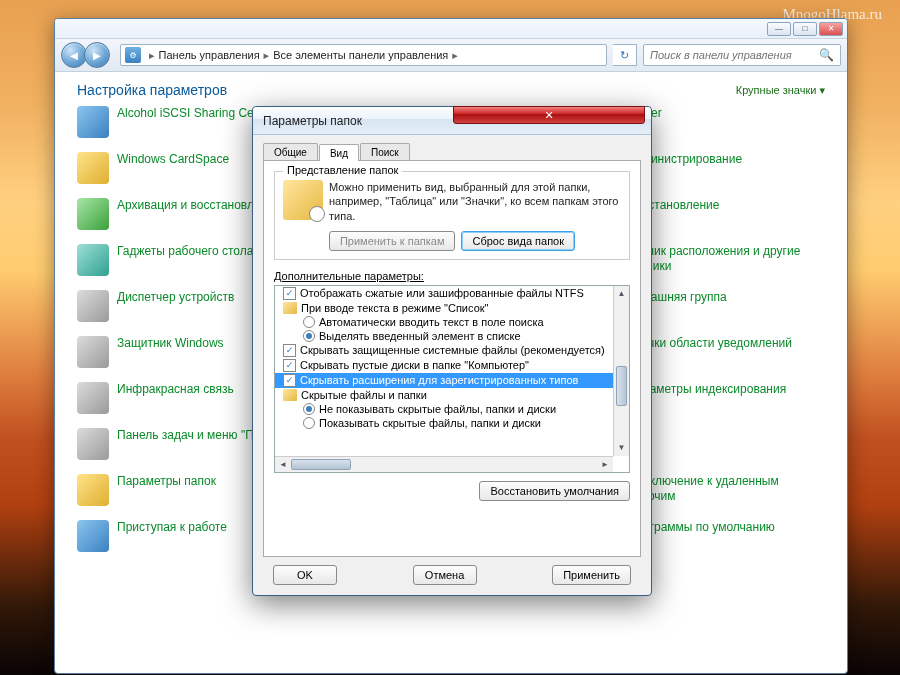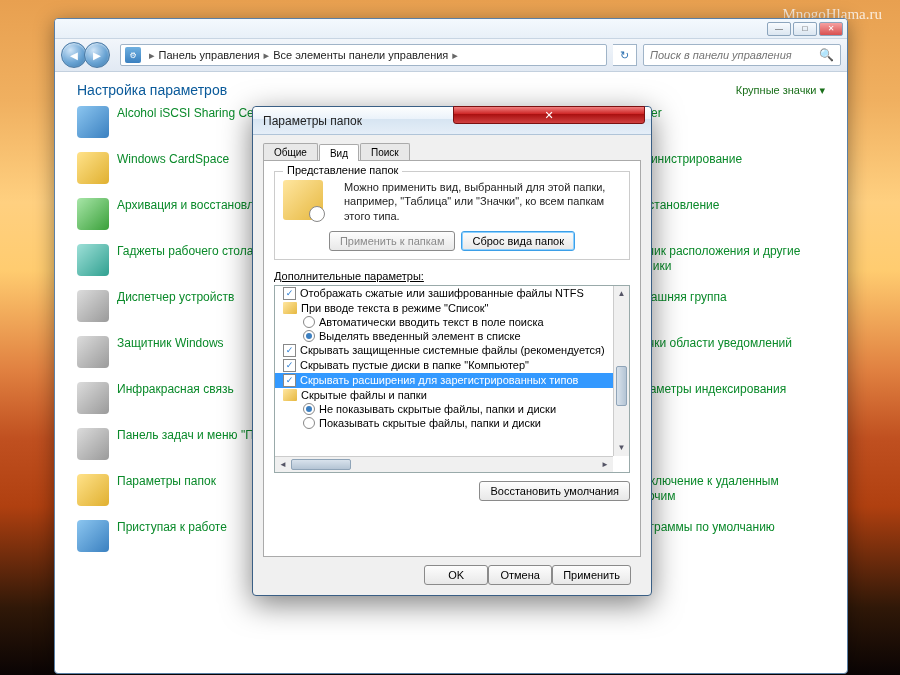--- a/index.html
+++ b/index.html
@@ -47,21 +47,21 @@
 .dialog-title { height: 28px; background: linear-gradient(to bottom,#fdfefe,#eaf2fa 45%,#d7e5f2 46%,#e5eef8); border-bottom: 1px solid #b0c4d8; display: flex; align-items: center; padding: 0 6px 0 10px; font-size: 12px; color: #222; border-radius: 4px 4px 0 0; }
 .dialog-title span { flex: 1; }
 .close-btn { width: 42px; height: 18px; background: linear-gradient(to bottom,#f08080,#c22 45%,#a11 46%,#d04040); border: 1px solid #7a1010; border-radius: 0 0 3px 3px; color: #fff; display: inline-flex; align-items: center; justify-content: center; font-size: 11px; cursor: pointer; margin-top: -11px; }
 .dialog-body { padding: 8px 10px 8px; }
 .tabs { display: flex; align-items: flex-end; border-bottom: 1px solid #aaa; }
 .tab { padding: 3px 10px 2px; border: 1px solid #aaa; border-bottom: none; background: #e8e8e8; margin-right: 1px; font-size: 10px; cursor: pointer; border-radius: 2px 2px 0 0; }
 .tab.active { background: #fff; position: relative; top: 1px; }
 .tab-content { border: 1px solid #aaa; border-top: none; background: #fff; padding: 10px; height: 396px; }
 .fieldset { border: 1px solid #ccc; padding: 8px; margin-bottom: 10px; position: relative; }
 .fieldset-title { position: absolute; top: -8px; left: 8px; background: #fff; padding: 0 4px; font-size: 11px; }
-.fieldset-row { display: flex; gap: 21px; align-items: flex-start; }
+.fieldset-row { display: flex; gap: 6px; align-items: flex-start; }
 .folder-icon { width: 40px; height: 40px; flex-shrink: 0; background: linear-gradient(135deg,#ffe6a0,#e6b840); border-radius: 3px; position: relative; }
 .folder-icon::after { content:""; position:absolute; right:-2px; bottom:-2px; width:14px;height:14px;background:#fff;border:1px solid #888;border-radius:50%;font-size:9px;display:flex;align-items:center;justify-content:center; }
 .fs-text { font-size: 11px; color: #222; line-height: 1.3; }
 .fs-buttons { display: flex; gap: 6px; margin-top: 8px; justify-content: center; }
 .btn { padding: 3px 10px; font-size: 11px; background: linear-gradient(to bottom,#fdfdfd,#e8e8e8); border: 1px solid #8a8a8a; border-radius: 3px; cursor: pointer; }
 .btn.disabled { color: #8a8a8a; cursor: default; }
 .btn.focus { border: 1px solid #3c9fe8; box-shadow: 0 0 0 1px #8cd0ff inset; }
 .adv-label { font-size: 11px; margin-bottom: 3px; text-decoration: underline; }
 .treeview { border: 1px solid #9aa; background: #fff; height: 188px; overflow: hidden; font-size: 11px; position: relative; }
 .treeview-scroll { position: absolute; right: 0; top: 0; width: 16px; height: calc(100% - 16px); background: #f0f0f0; border-left: 1px solid #ccc; }
@@ -72,21 +72,21 @@
 .hscroll .track { flex:1;position:relative;height:100%;}
 .hscroll .thumb { position:absolute;left:0;top:2px;height:11px;width:60px;background:linear-gradient(to bottom,#d8e2ec,#b4c4d4);border:1px solid #8fa4b8;border-radius:2px;}
 .tv-row { display: flex; align-items: center; padding: 1px 2px; white-space: nowrap; }
 .tv-row.selected { background: #3399ff; color: #fff; }
 .tv-indent { display: inline-block; }
 .tv-check { width: 13px; height: 13px; border: 1px solid #888; background: #fff; margin-right: 4px; display: inline-flex; align-items: center; justify-content: center; font-size: 9px; color: #2a7bd0; flex-shrink: 0; }
 .tv-radio { width: 12px; height: 12px; border: 1px solid #888; border-radius: 50%; background: #fff; margin-right: 4px; display: inline-flex; align-items: center; justify-content: center; flex-shrink: 0; }
 .tv-radio .dot { width: 6px; height: 6px; border-radius: 50%; background: #3c7fc0; }
 .tv-folder { width: 14px; height: 12px; background: linear-gradient(135deg,#ffe6a0,#e6b840); border-radius: 1px; margin-right: 4px; flex-shrink: 0; }
 .restore-row { display: flex; justify-content: flex-end; margin-top: 8px; }
-.dialog-buttons { display: flex; justify-content: flex-end; padding: 8px 10px 0; }
+.dialog-buttons { display: flex; justify-content: space-between; padding: 8px 10px 0; }
 </style>
 </head>
 <body>
 
 <div class="watermark">MnogoHlama.ru</div>
 
 <div class="explorer">
   <div class="titlebar">
     <span class="win-btn">—</span>
     <span class="win-btn">□</span>

